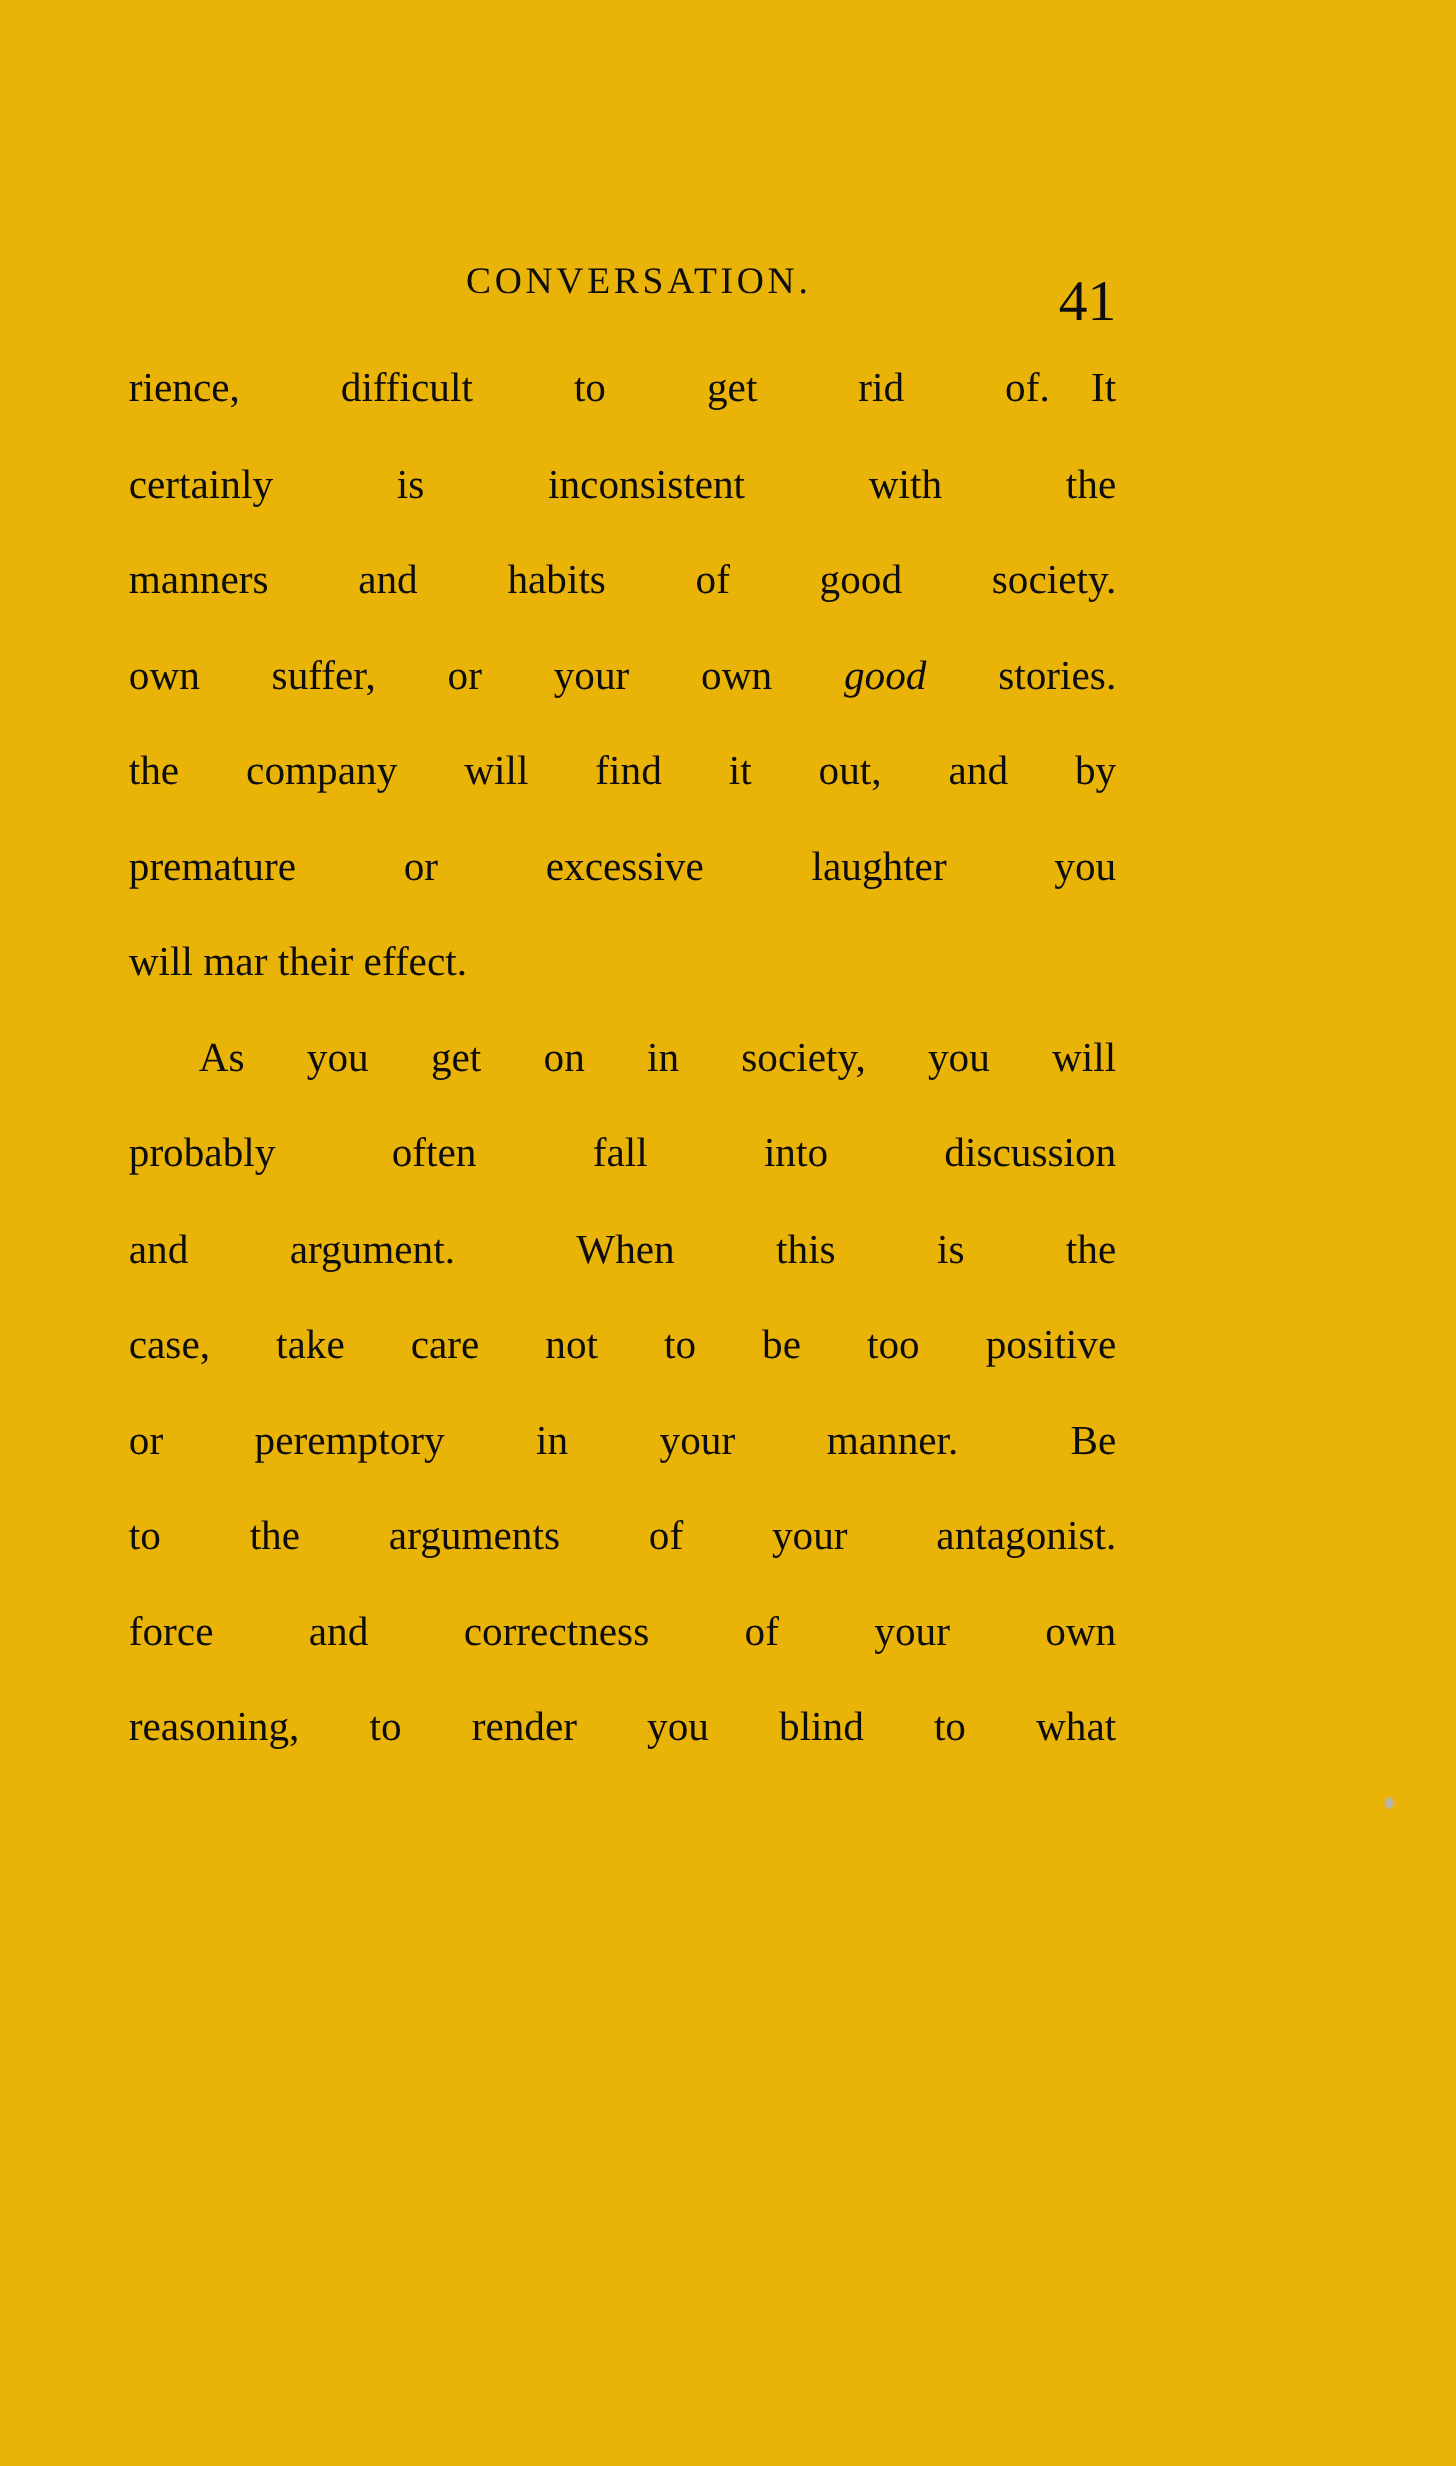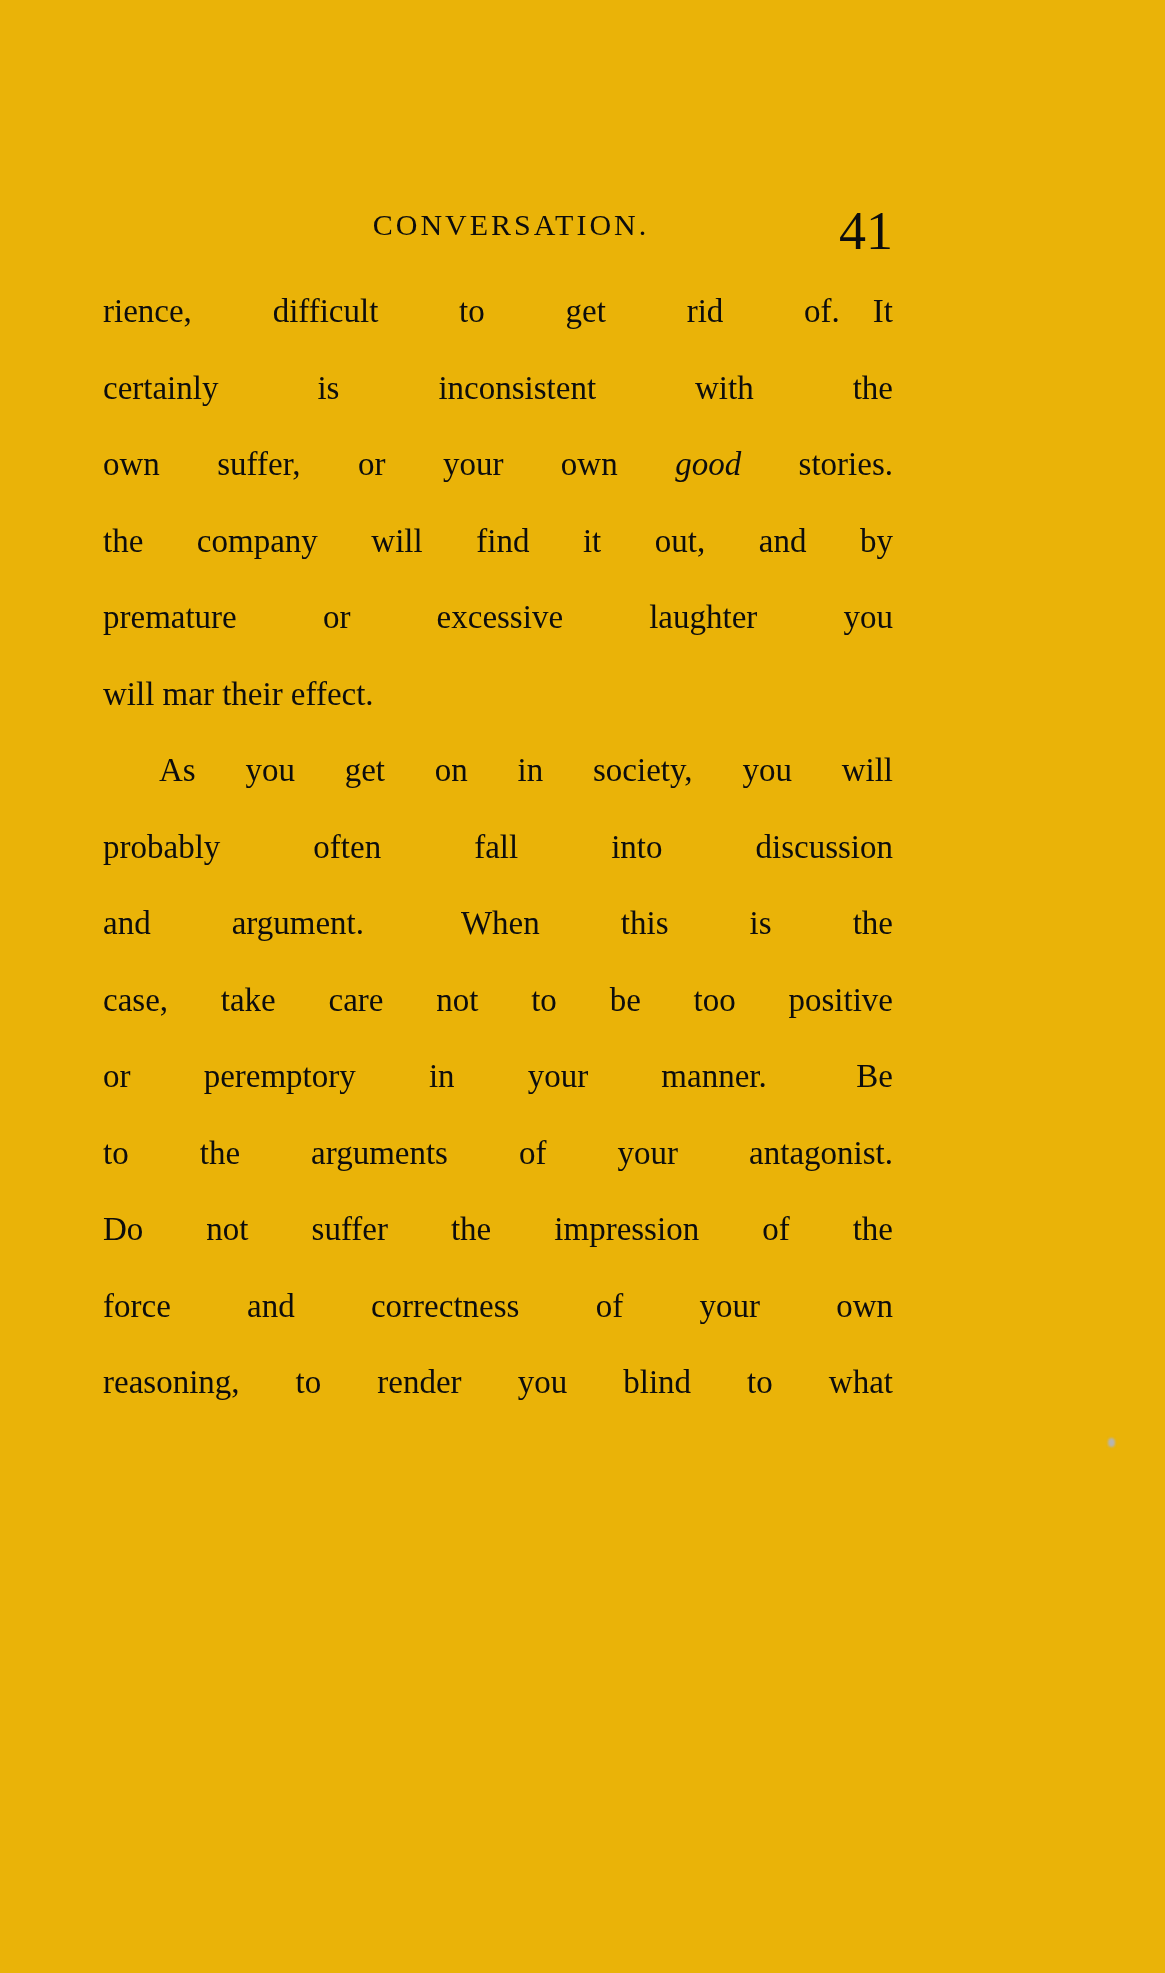--- a/index.html
+++ b/index.html
@@ -17,22 +17,22 @@
     position: absolute; left: 103px; top: 204px;
     width: 790px; height: 52px;
   }
   .running-title {
     position: absolute; left: 50%; top: 4px;
     transform: translateX(calc(-50% + 13px));
     font-size: 30px; letter-spacing: 3px;
     white-space: nowrap;
   }
   .page-num {
-    position: absolute; right: 0; top: 2px;
-    font-size: 54px; line-height: 50px;
+    position: absolute; right: 0; top: 12px;
+    font-size: 46px; line-height: 50px;
   }
 
   .text-block {
     position: absolute; left: 103px; top: 273px; width: 790px;
   }
   .line {
     font-size: 33px;
     line-height: 76.5px; height: 76.5px;
     text-align: justify;
     text-align-last: justify;
@@ -55,30 +55,30 @@
 <div class="page">
 
   <div class="header-row">
     <div class="running-title">CONVERSATION.</div>
     <div class="page-num">41</div>
   </div>
 
   <div class="text-block">
     <div class="line"><span>rience, difficult to get rid of.  It</span><em></em><span></span></div>
     <div class="line"><span>certainly is inconsistent with the</span><em></em><span></span></div>
+    <div class="line"><span>manners and habits of good society.</span><em></em><span></span></div>
     <div class="line"><span>own suffer, or your own </span><em>good</em><span> stories.</span></div>
     <div class="line"><span>the company will find it out, and by</span><em></em><span></span></div>
     <div class="line"><span>premature or excessive laughter you</span><em></em><span></span></div>
     <div class="line short"><span>will mar their effect.</span><em></em><span></span></div>
     <div class="line indent"><span>As you get on in society, you will</span><em></em><span></span></div>
     <div class="line"><span>probably often fall into discussion</span><em></em><span></span></div>
     <div class="line"><span>and argument.  When this is the</span><em></em><span></span></div>
     <div class="line"><span>case, take care not to be too positive</span><em></em><span></span></div>
     <div class="line"><span>or peremptory in your manner.  Be</span><em></em><span></span></div>
     <div class="line"><span>to the arguments of your antagonist.</span><em></em><span></span></div>
-    <div class="line"><span>Do not suffer the impression of the</span><em></em><span></span></div>
     <div class="line"><span>force and correctness of your own</span><em></em><span></span></div>
     <div class="line"><span>reasoning, to render you blind to what</span><em></em><span></span></div>
   </div>
 
   <div class="speck"></div>
 
 </div>
 
 </body></html>

